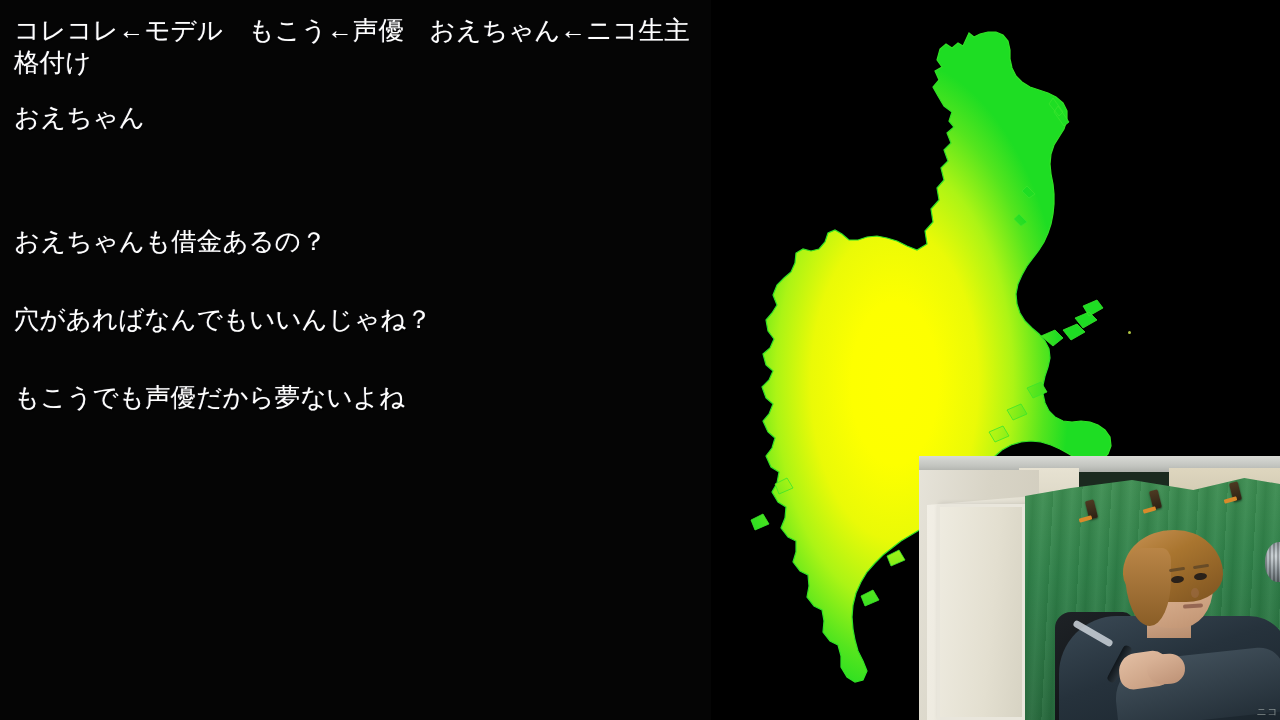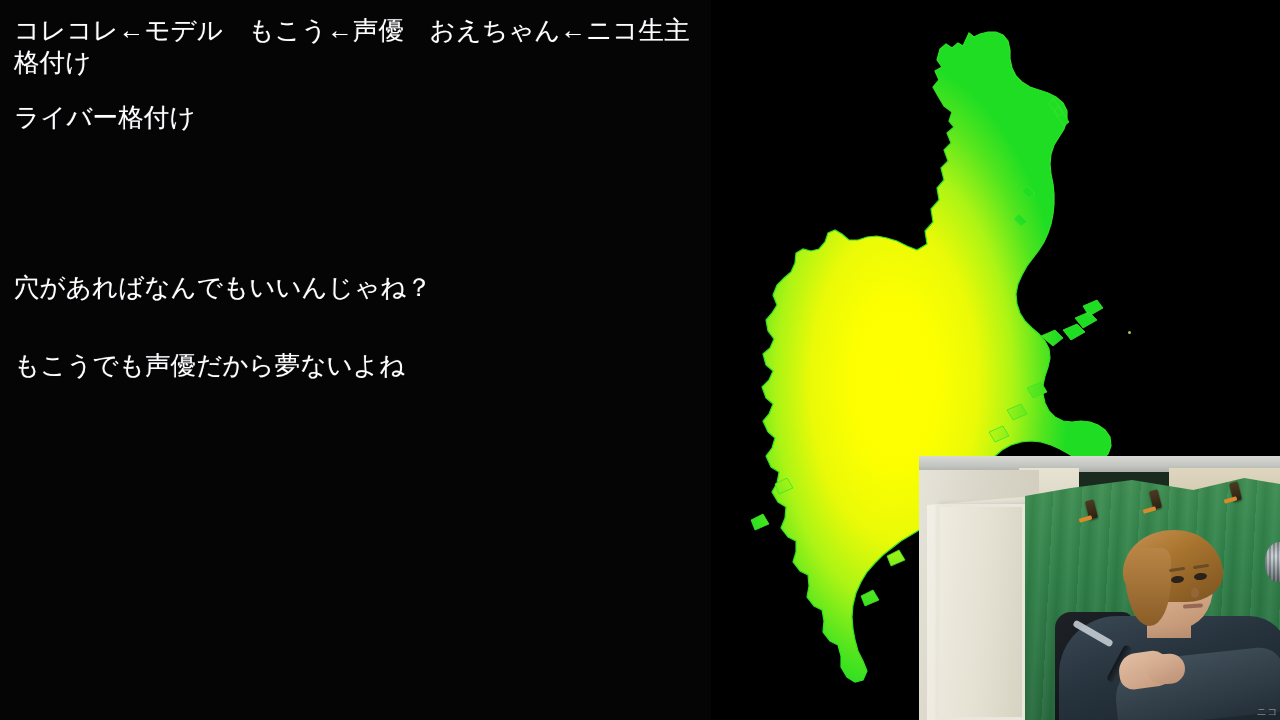--- a/index.html
+++ b/index.html
@@ -238,25 +238,26 @@
 </style>
 </head>
 <body>
 
 <div id="stage">
 
   <div id="comment-panel">
     <div class="c-gap-sm" style="height:2px"></div>
     <p class="comment">コレコレ←モデル　もこう←声優　おえちゃん←ニコ生主　ライバー格付け</p>
     <div class="c-gap"></div>
-    <p class="comment">ライバー格付け</p>
-    <div class="c-gap"></div>
-    <div class="c-gap"></div>
-    <div class="c-gap"></div>
-    <div class="c-gap"></div>
+    <p class="comment">おえちゃん</p>
+    <div class="c-gap"></div>
+    <div class="c-gap"></div>
+    <div class="c-gap"></div>
+    <div class="c-gap"></div>
+    <p class="comment">おえちゃんも借金あるの？</p>
     <div class="c-gap"></div>
     <div class="c-gap"></div>
     <p class="comment">穴があればなんでもいいんじゃね？</p>
     <div class="c-gap"></div>
     <div class="c-gap"></div>
     <p class="comment">もこうでも声優だから夢ないよね</p>
   </div>
 
   <div id="map-stage">
     <svg id="map-svg" viewBox="0 0 569 720" preserveAspectRatio="none">

